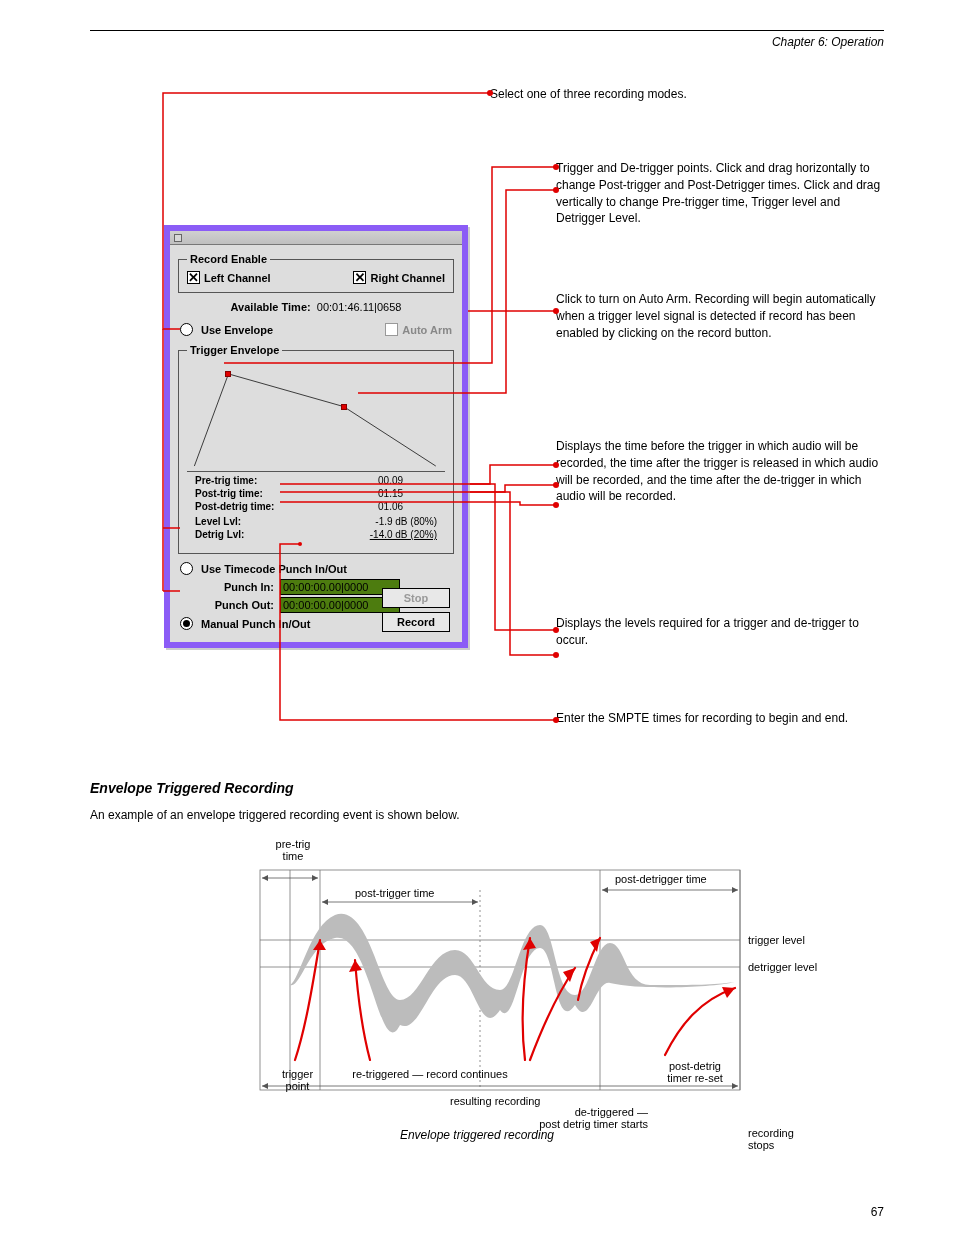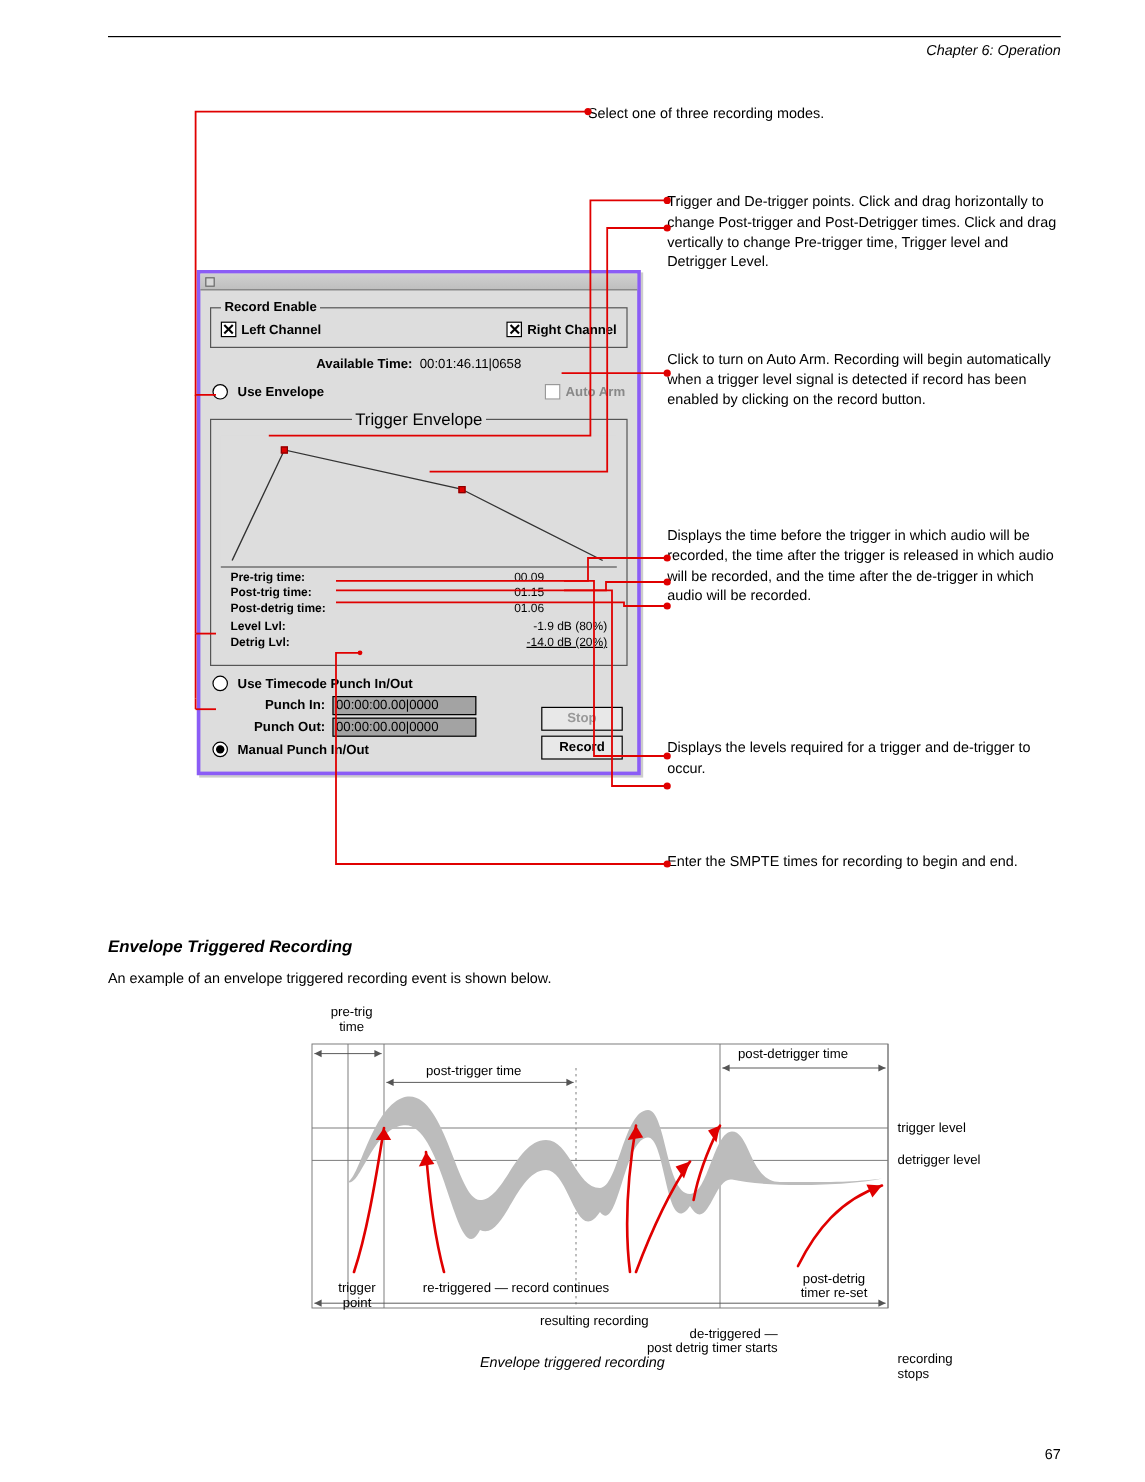--- a/index.html
+++ b/index.html
@@ -12,23 +12,23 @@
     background: #fff;
     position: relative;
   }
   .hr { border-top: 1px solid #000; margin: 30px 70px 0 90px; }
   .header-right { position: absolute; right: 70px; top: 5px; font-size: 12px; font-style: italic;}
   .page-area { position: relative; width: 100%; height: 1200px; }
   .annotation { position: absolute; font-size: 12px; line-height: 1.4; width: 310px; text-align: right; }
   .dialog {
     position: absolute;
     left: 164px; top: 195px;
-    width: 370px;
+    width: 304px;
     background: #ddd;
-    border: 3px solid #8b5cf6;
+    border: 6px solid #8b5cf6;
     box-shadow: 2px 2px 0 rgba(0,0,0,0.2);
     font-size: 11px;
   }
   .titlebar { height: 14px; background: linear-gradient(#d0d0d0,#bfbfbf); border-bottom: 1px solid #777; position: relative;}
   .titlebar .dot { position:absolute; left:4px; top:3px; width:8px; height:8px; border:1px solid #666; background:#d8d8d8;}
   fieldset {
     border: 1px solid #555;
     margin: 8px;
     padding: 6px 8px 8px 8px;
     position: relative;
@@ -36,28 +36,28 @@
   fieldset legend { font-weight: bold; font-size: 11px; padding: 0 3px; }
   .row { display: flex; justify-content: space-between; align-items: center; }
   .checkbox { display: inline-flex; align-items: center; gap: 4px; font-weight: bold; }
   .checkbox .box { width: 13px; height: 13px; border: 1px solid #000; background: #fff; display:flex; align-items:center; justify-content:center; font-size:13px; line-height:11px; font-weight:bold;}
   .avail { text-align: center; font-weight: bold; margin: 4px 0 6px 0; font-size: 11px;}
   .radio-row { display:flex; align-items:center; gap:8px; margin: 4px 0 4px 10px; font-weight:bold;}
   .radio { width: 13px; height: 13px; border: 1px solid #000; border-radius: 50%; background: #fff; display:flex; align-items:center; justify-content:center;}
   .radio .dot { width:7px; height:7px; background:#000; border-radius:50%;}
   .greyed { color: #888; }
   .envelope-box { border:1px solid #555; margin: 4px 8px 8px 8px; }
-  .envelope-box legend{ font-weight:normal; font-size:14px; padding:0 3px;text-align:center;}
+  .envelope-box legend{ font-weight:bold; font-size:11px; padding:0 3px;}
   .envelope-graph { height: 110px; position: relative; background:#ddd; border-bottom:1px solid #555;}
   .env-point { position:absolute; width:6px; height:6px; background:#e00000; border:1px solid #800; transform:translate(-50%,-50%);}
   .envelope-values { display:flex; font-size:10px; padding: 1px 4px 3px 4px; justify-content:space-between;flex-direction:column;}
   .envelope-values td { padding: 0 2px; white-space:nowrap;}
   .punch-section { margin: 4px 10px; }
   .punch-section .line{ display:flex; align-items:center; gap:6px; margin:2px 0 2px 24px; font-weight:bold;}
-  .punch-section input { width:120px; font-family:inherit; font-size:11px; padding:1px 2px; border:1px solid #000; background:#a3a3a3;}
+  .punch-section input { width:120px; font-family:inherit; font-size:11px; padding:1px 2px; border:1px solid #000; background:#4d7c0f;}
   .btn { display:inline-block; min-width:68px; text-align:center; padding:3px 8px; border:1px solid #000; background:#e8e8e8; font-weight:bold; font-size:11px; margin-left:4px;}
   .btn.disabled{ color:#999; }
   .buttons { position:absolute; right:12px; bottom:10px; display:flex; flex-direction:column; gap:4px;}
 
   
   .svg-overlay { position:absolute; left:0; top:0; pointer-events:none; }
   .red { stroke:#e00000; stroke-width:1.5; fill:none;}
   .reddot { fill:#e00000;}
 
   

